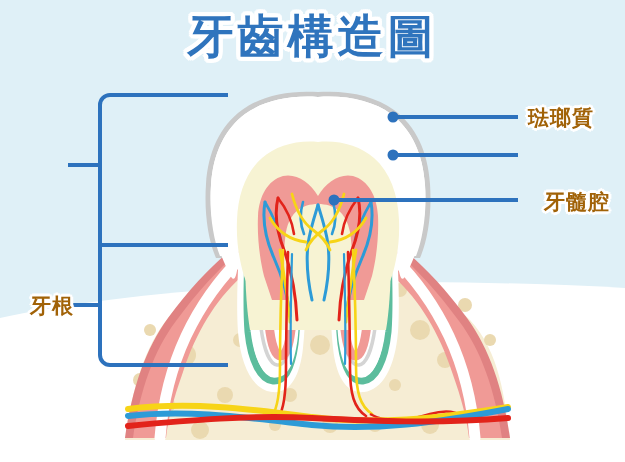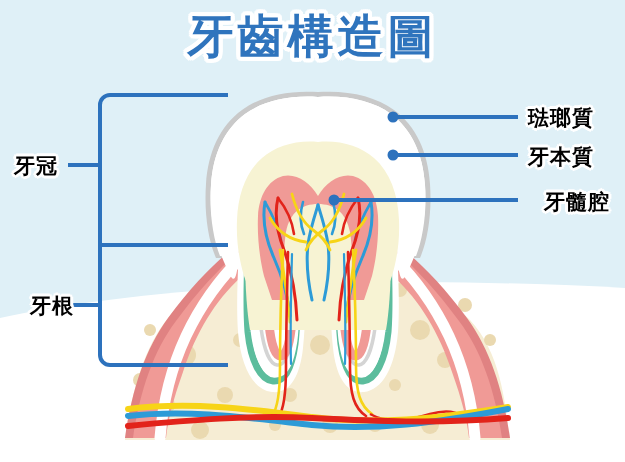--- a/index.html
+++ b/index.html
@@ -6,21 +6,21 @@
   body{
     width:625px;height:462px;overflow:hidden;
     background:#dff0f7;
     font-family:"Liberation Sans","DejaVu Sans",sans-serif;
     position:relative;
   }
   #stage{position:absolute;left:0;top:0;width:625px;height:462px;}
   #svg{position:absolute;left:0;top:0;}
   .lbl{
     position:absolute;
-    color:#000000;
+    color:#a16207;
     font-weight:bold;
     font-size:21px;
     letter-spacing:1px;
     white-space:nowrap;
     text-shadow:
       -2px -2px 0 #fff, 2px -2px 0 #fff, -2px 2px 0 #fff, 2px 2px 0 #fff,
       -2px 0 0 #fff, 2px 0 0 #fff, 0 -2px 0 #fff, 0 2px 0 #fff,
       -3px 0 0 #fff, 3px 0 0 #fff, 0 -3px 0 #fff, 0 3px 0 #fff;
   }
   #title{
@@ -283,20 +283,18 @@
       <circle cx="393" cy="117" r="5.5" fill="#2d72bd"></circle>
       <line x1="393" y1="155" x2="518" y2="155" stroke="#2d72bd" stroke-width="4"></line>
       <circle cx="393" cy="155" r="5.5" fill="#2d72bd"></circle>
       <line x1="334" y1="200" x2="518" y2="200" stroke="#2d72bd" stroke-width="4"></line>
       <circle cx="334" cy="200" r="5.5" fill="#2d72bd"></circle>
     </g>
   </svg>
 
   <div id="title">牙齒構造圖</div>
 
-  <div class="lbl" style="left:14px;top:152px;">牙冠</div>
   <div class="lbl" style="left:30px;top:292px;">牙根</div>
 
   <div class="lbl" style="left:528px;top:104px;">琺瑯質</div>
-  <div class="lbl" style="left:528px;top:143px;">牙本質</div>
   <div class="lbl" style="left:528px;top:188px;margin-left:16px;">牙髓腔</div>
 
 </div>
 
 </body></html>

